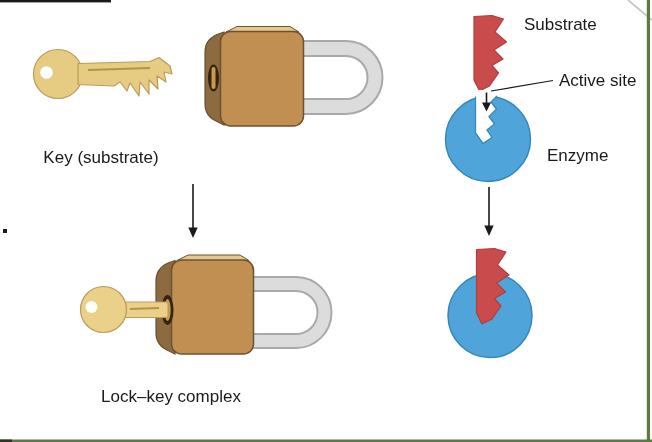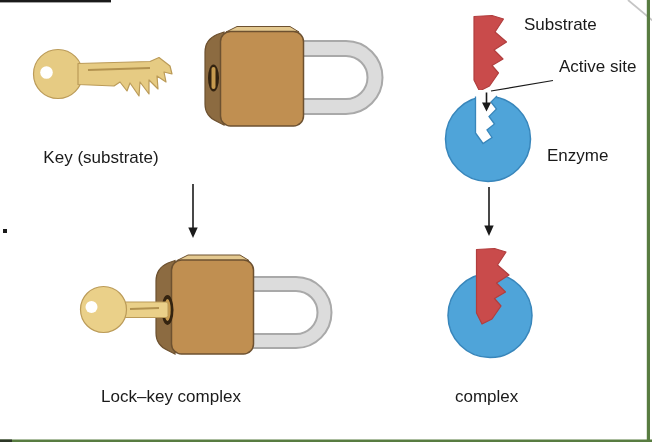--- a/index.html
+++ b/index.html
@@ -90,20 +90,19 @@
 
     <g>
       <circle cx="490" cy="315.5" r="42" stroke-width="1.5" fill="#4fa4d9" stroke="#3886bb"></circle>
       <path transform="translate(2.5,233)" d="M474,16.5 L492,15.5 L503.5,19 L495,32 L506.5,42 L494,50 L503,59
                L492,65.5 L498.5,73 L489.5,86 L479.5,91 L474,80 Z" stroke-width="1.2" stroke-linejoin="round" fill="#c94b4b" stroke="#b13e3e"></path>
     </g>
   </svg>
 
   <div class="lbl ctr" style="left:21px;top:148px;width:160px;">Key (substrate)</div>
   <div class="lbl" style="left:524px;top:15px;">Substrate</div>
-  <div class="lbl" style="left:559px;top:57px;">Active site</div>
+  <div class="lbl" style="left:559px;top:71px;">Active site</div>
   <div class="lbl ctr" style="left:91px;top:387px;width:160px;">Lock–key complex</div>
   <div class="lbl" style="left:547px;top:146px;">Enzyme</div>
   <div class="lbl" style="left:455px;top:387px;">
-    <div>complex</div>
   </div>
 
 </div>
 
 </body></html>

